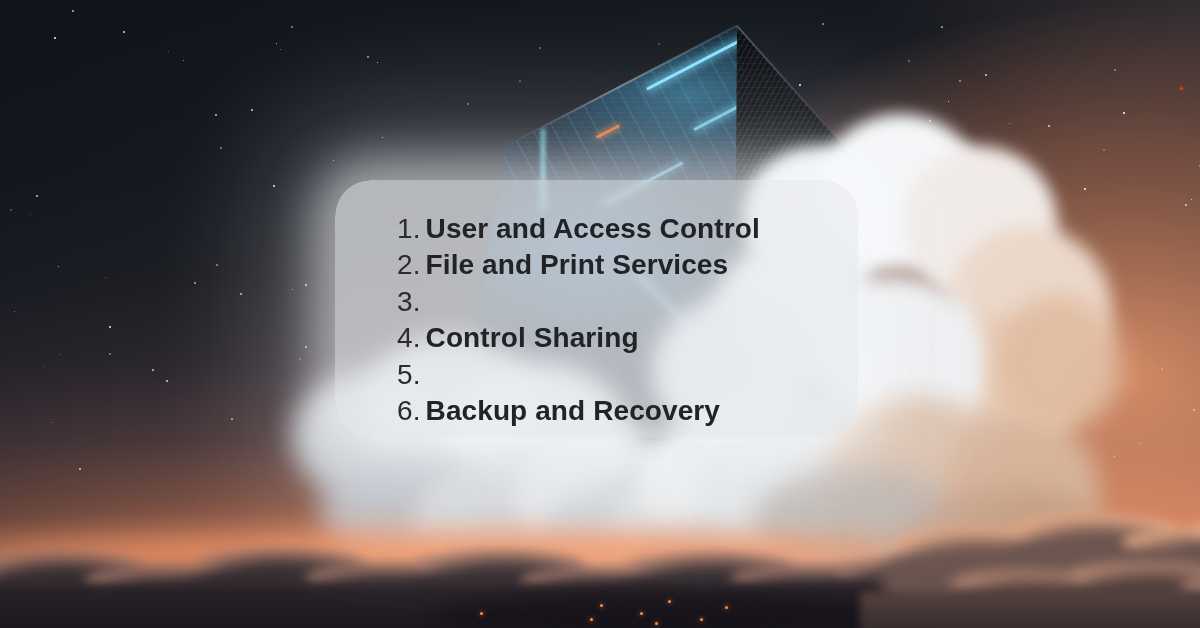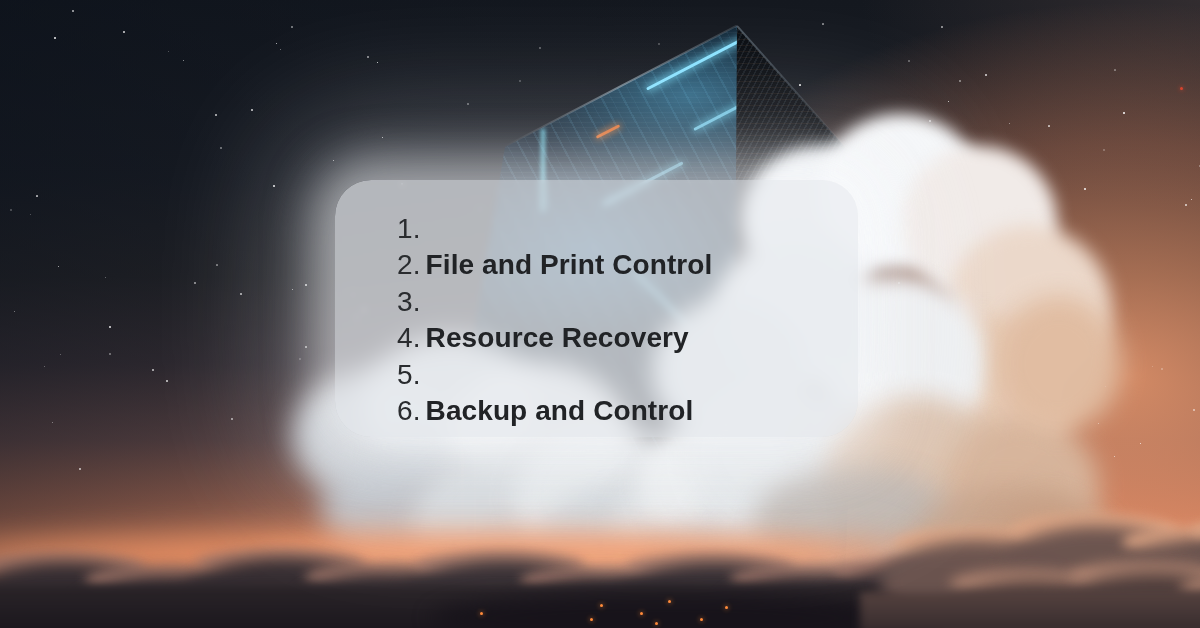--- a/index.html
+++ b/index.html
@@ -303,34 +303,35 @@
       <div class="puff" style="left: 1060px; top: 572px; width: 190px; height: 80px; background: rgb(79, 62, 60); filter: blur(9px); opacity: 0.98; z-index: 7;"></div>
       <div class="puff" style="left: 1180px; top: 574px; width: 150px; height: 28px; background: rgb(194, 145, 122); filter: blur(7px); opacity: 0.85; z-index: 7;"></div>
       <div class="puff" style="left: 1170px; top: 584px; width: 190px; height: 80px; background: rgb(79, 62, 60); filter: blur(9px); opacity: 0.98; z-index: 7;"></div>
       <div class="puff" style="left: 860px; top: 592px; width: 360px; height: 42px; border-radius: 0px; background: linear-gradient(rgb(85, 66, 63), rgb(52, 42, 44)); filter: blur(4px); z-index: 7;"></div>
     </div>
 
   <div class="panel">
     <ol>
       <li>
         <span class="num">1.</span>
+        <span class="label">User and Access Control</span>
       </li>
       <li>
         <span class="num">2.</span>
-        <span class="label">File and Print Control</span>
+        <span class="label">File and Print Services</span>
       </li>
       <li>
         <span class="num">3.</span>
       </li>
       <li>
         <span class="num">4.</span>
-        <span class="label">Resource Recovery</span>
+        <span class="label">Control Sharing</span>
       </li>
       <li>
         <span class="num">5.</span>
       </li>
       <li>
         <span class="num">6.</span>
-        <span class="label">Backup and Control</span>
+        <span class="label">Backup and Recovery</span>
       </li>
     </ol>
   </div>
 </div>
 
 </body></html>

